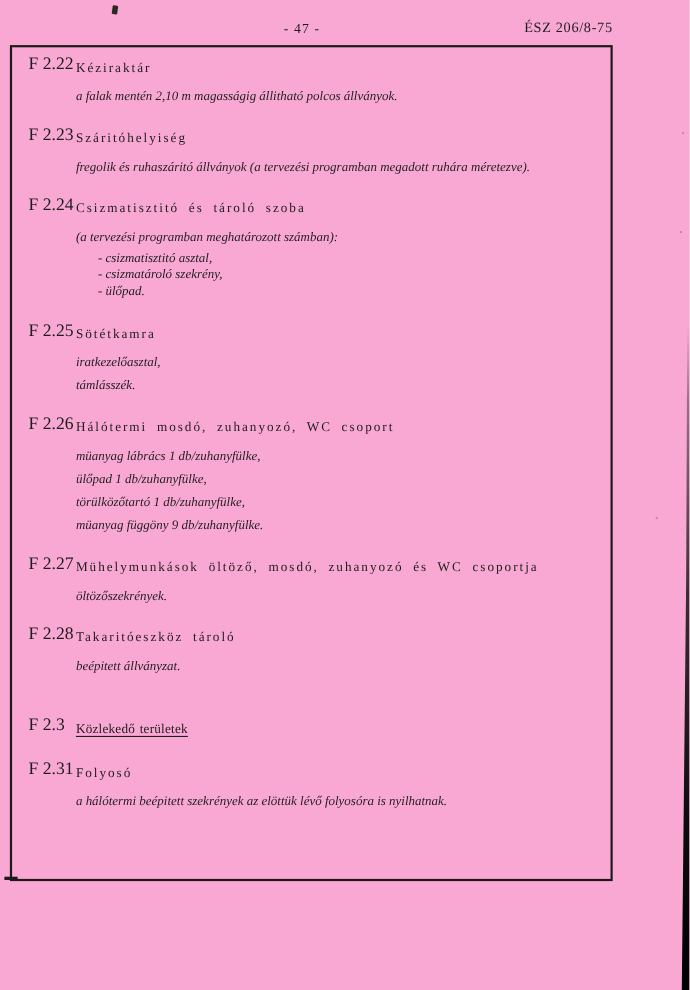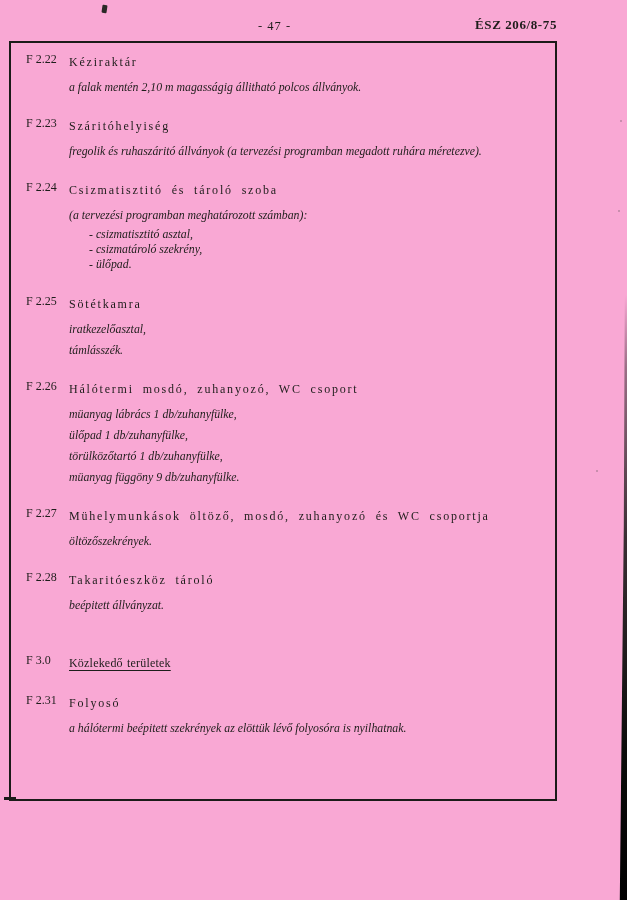--- a/index.html
+++ b/index.html
@@ -15,21 +15,21 @@
     position: absolute; inset: 0;
     background: #f9a8d4;
   }
   
   .page-number {
     position: absolute; top: 19px; left: 258px;
     font-size: 12.5px; letter-spacing: 1px;
   }
   .doc-ref {
     position: absolute; top: 17px; right: 70px;
-    font-size: 13px; letter-spacing: 0.6px; font-weight: bold;
+    font-size: 13px; letter-spacing: 0.6px;
   }
   
   .frame {
     position: absolute; left: 9px; top: 41px;
     width: 544px; height: 756px;
     border: 2px solid #1c1b19;
     background: transparent;
   }
   .frame-tick {
     position: absolute; left: 4px; top: 797px;
@@ -37,21 +37,21 @@
   }
   
   .sections {
     position: absolute; left: 0; top: 9px; right: 4px;
   }
   .section { position: relative; padding-left: 58px; margin-top: 22px; }
   .section:first-child { margin-top: 0; }
   .section:nth-child(8) { margin-top: 41px; }  
   .section-id {
     position: absolute; left: 15px; top: 0;
-    font-size: 12px; line-height: 14px; white-space: nowrap; text-align: center;
+    font-size: 16px; line-height: 14px; white-space: nowrap; text-align: center;
   }
   .section-title {
     font-size: 12px; line-height: 14px; white-space: nowrap;
     letter-spacing: 1.8px; word-spacing: 4px;
     display: inline-block;
     text-align: center;
   }
   .section:nth-child(8) .section-title {
     letter-spacing: 0.2px; word-spacing: 1px;
     text-decoration: underline;
@@ -156,21 +156,21 @@
 
   <div class="section">
     <span class="section-id">F 2.28</span>
     <span class="section-title">Takaritóeszköz tároló</span>
     <div class="section-body">
             <p>beépitett állványzat.</p>
           </div>
   </div>
 
   <div class="section">
-    <span class="section-id">F 3.0</span>
+    <span class="section-id">F 2.3</span>
     <span class="section-title">Közlekedő területek</span>
     <div class="section-body"></div>
   </div>
 
   <div class="section">
     <span class="section-id">F 2.31</span>
     <span class="section-title">Folyosó</span>
     <div class="section-body">
             <p>a hálótermi beépitett szekrények az elöttük lévő folyosóra is nyilhatnak.</p>
           </div>

